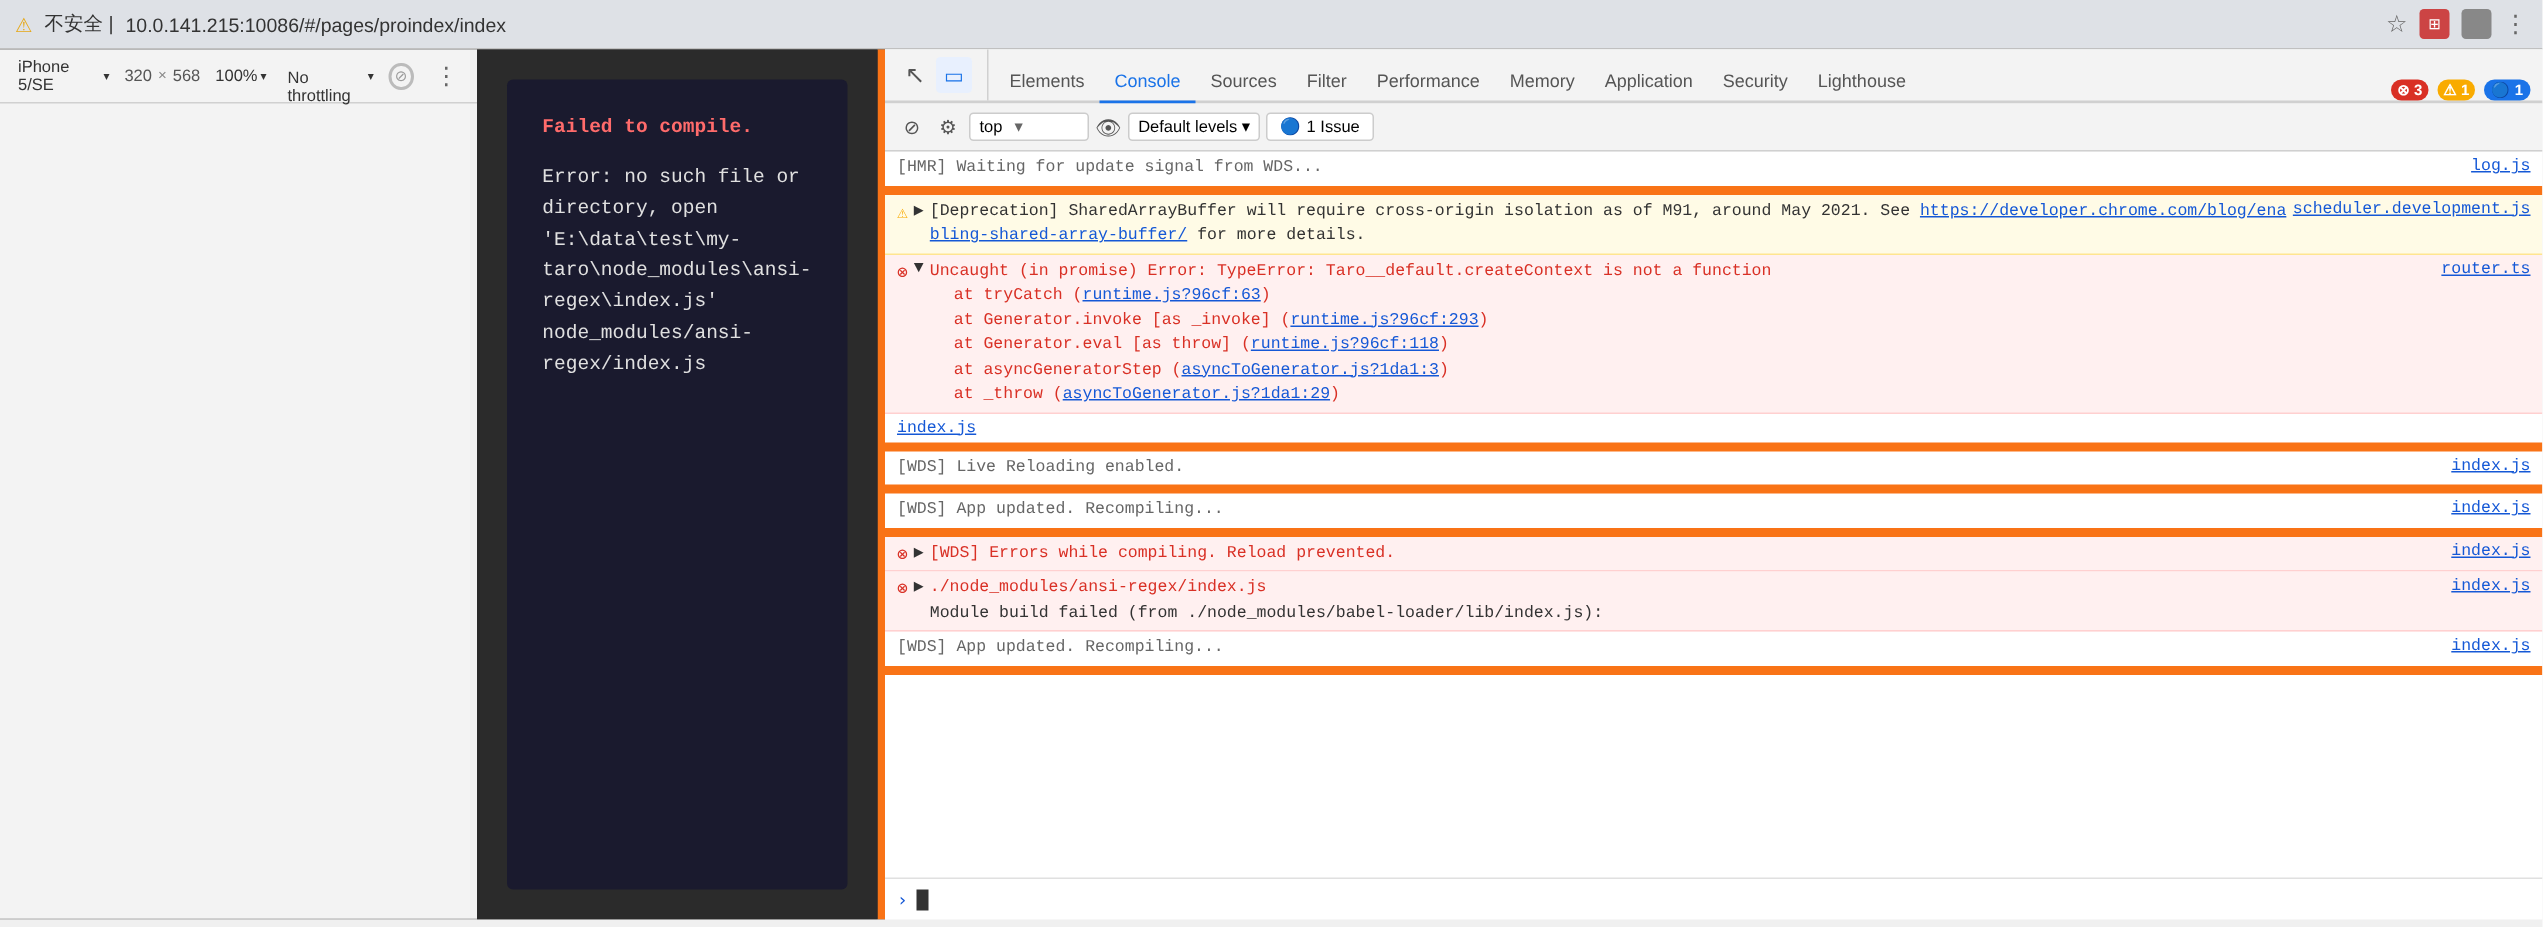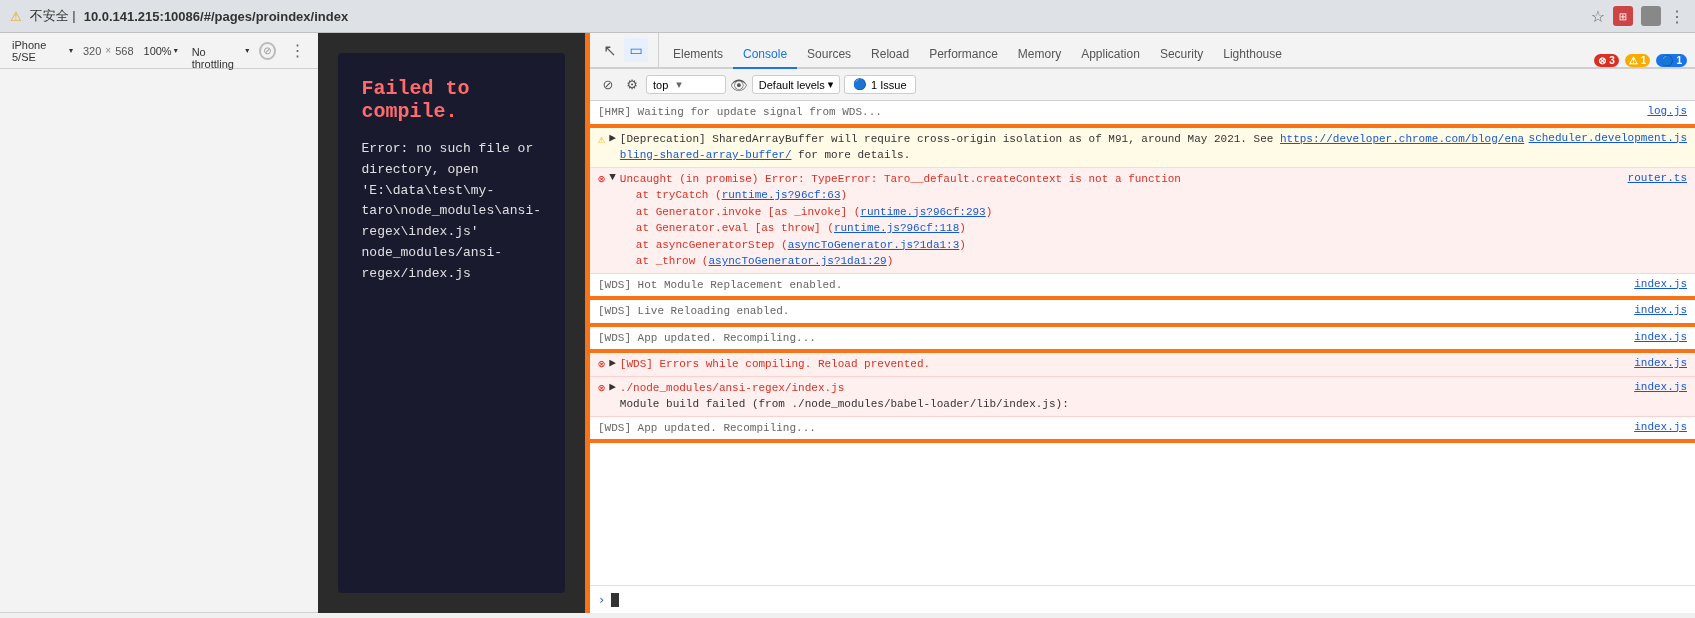--- a/index.html
+++ b/index.html
@@ -289,21 +289,21 @@
       flex: 1;
       overflow-y: auto;
       font-family: 'Consolas', 'Courier New', monospace;
       font-size: 11px;
     }
 
     .console-msg {
       display: flex;
       align-items: flex-start;
       padding: 3px 8px;
-      border-bottom: 4px solid #f97316;
+      border-bottom: 6px solid #f97316;
       gap: 4px;
       min-height: 20px;
     }
 
     .console-msg.error-msg {
       background: #fff0f0;
       border-bottom: 1px solid #ffd0d0;
     }
 
     .console-msg.warn-msg {
@@ -402,21 +402,21 @@
       border-radius: 4px;
       font-family: 'Courier New', monospace;
       font-size: 13px;
       max-width: 380px;
       width: 100%;
     }
 
     .error-title {
       color: #ff6b6b;
       font-weight: bold;
-      font-size: 20px;
+      font-size: 13px;
       margin-bottom: 16px;
     }
 
     .error-body {
       color: #e0e0e0;
       line-height: 1.6;
     }
 
     
     .stack-line {
@@ -427,21 +427,21 @@
     .stack-line .msg-link { color: #1558d6; }
 
     .gray-text { color: #666; }
   </style>
 </head>
 <body>
 
 <div class="browser-top">
   <span class="warning-icon">⚠</span>
   <span class="browser-url">不安全 | </span>
-  <span class="browser-url" style="font-weight:700">10.0.141.215:10086/#/pages/proindex/index</span>
+  <span class="browser-url" style="font-weight:400">10.0.141.215:10086/#/pages/proindex/index</span>
   <div class="browser-top-right">
     <span class="star-icon">☆</span>
     <div class="ext-icon" style="background:#c44; width:20px;height:20px;border-radius:3px;display:flex;align-items:center;justify-content:center;color:white;font-size:10px;">⊞</div>
     <div class="ext-icon2" style="background:#888; width:20px;height:20px;border-radius:3px;"></div>
     <span style="font-size:16px;color:#666;">⋮</span>
   </div>
 </div>
 
 <div class="devtools-container">
 
@@ -487,21 +487,21 @@
 
     <div class="devtools-tabs">
       <div class="devtools-panel-left">
         <div class="icon-btn" style="font-size:16px;">↖</div>
         <div class="icon-btn active" style="font-size:14px;">▭</div>
       </div>
       <div class="devtools-tabs-list">
         <div class="tab">Elements</div>
         <div class="tab active" style="color:#1a73e8; border-bottom:2px solid #1a73e8; margin-bottom:-2px;">Console</div>
         <div class="tab">Sources</div>
-        <div class="tab">Reload</div>
+        <div class="tab">Filter</div>
         <div class="tab">Performance</div>
         <div class="tab">Memory</div>
         <div class="tab">Application</div>
         <div class="tab">Security</div>
         <div class="tab">Lighthouse</div>
       </div>
       <div class="tab-badges">
         <span class="badge-red">⊗ 3</span>
         <span class="badge-yellow">⚠ 1</span>
         <span class="badge-blue">🔵 1</span>
@@ -551,21 +551,20 @@
           <span class="stack-line">at tryCatch (<a class="msg-link">runtime.js?96cf:63</a>)</span>
           <span class="stack-line">at Generator.invoke [as _invoke] (<a class="msg-link">runtime.js?96cf:293</a>)</span>
           <span class="stack-line">at Generator.eval [as throw] (<a class="msg-link">runtime.js?96cf:118</a>)</span>
           <span class="stack-line">at asyncGeneratorStep (<a class="msg-link">asyncToGenerator.js?1da1:3</a>)</span>
           <span class="stack-line">at _throw (<a class="msg-link">asyncToGenerator.js?1da1:29</a>)</span>
         </div>
         <a class="msg-source">router.ts</a>
       </div>
 
       <div class="console-msg">
-        <div class="msg-content gray-text">[WDS] Hot Module Replacement enabled.</div>
         <a class="msg-source">index.js</a>
       </div>
 
       <div class="console-msg">
         <div class="msg-content gray-text">[WDS] Live Reloading enabled.</div>
         <a class="msg-source">index.js</a>
       </div>
 
       <div class="console-msg">
         <div class="msg-content gray-text">[WDS] App updated. Recompiling...</div>

